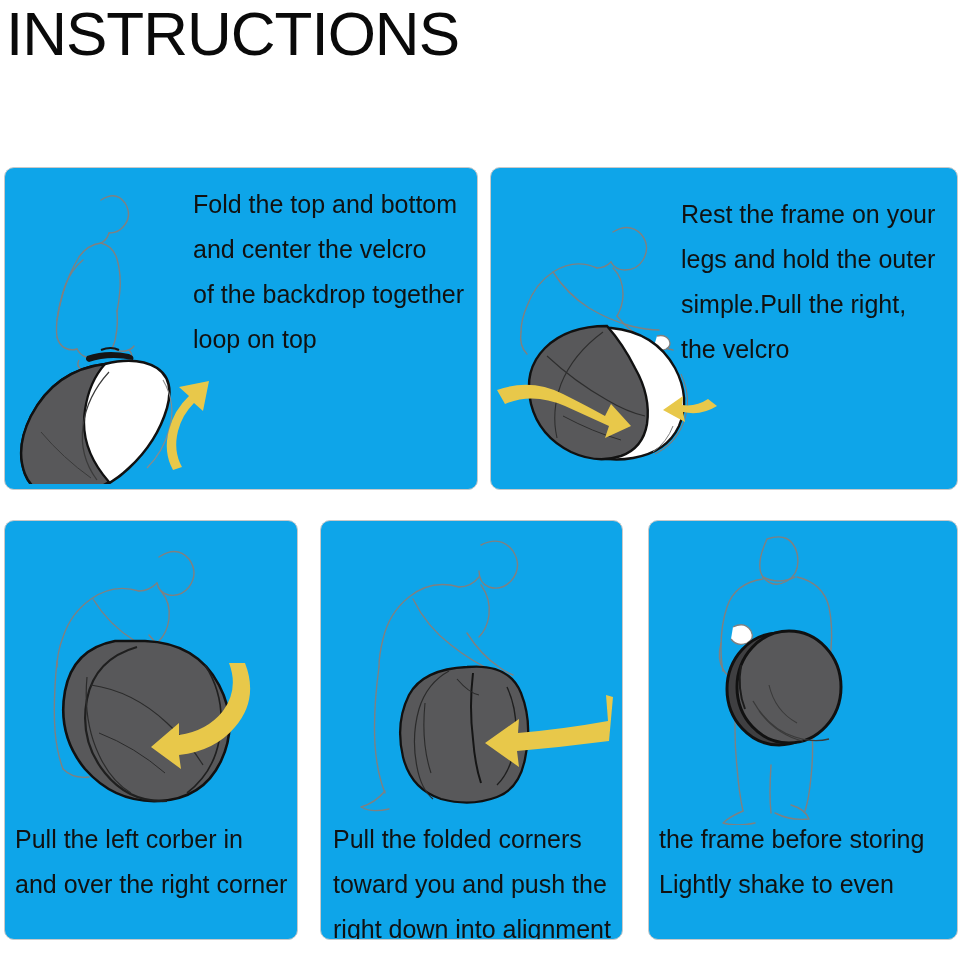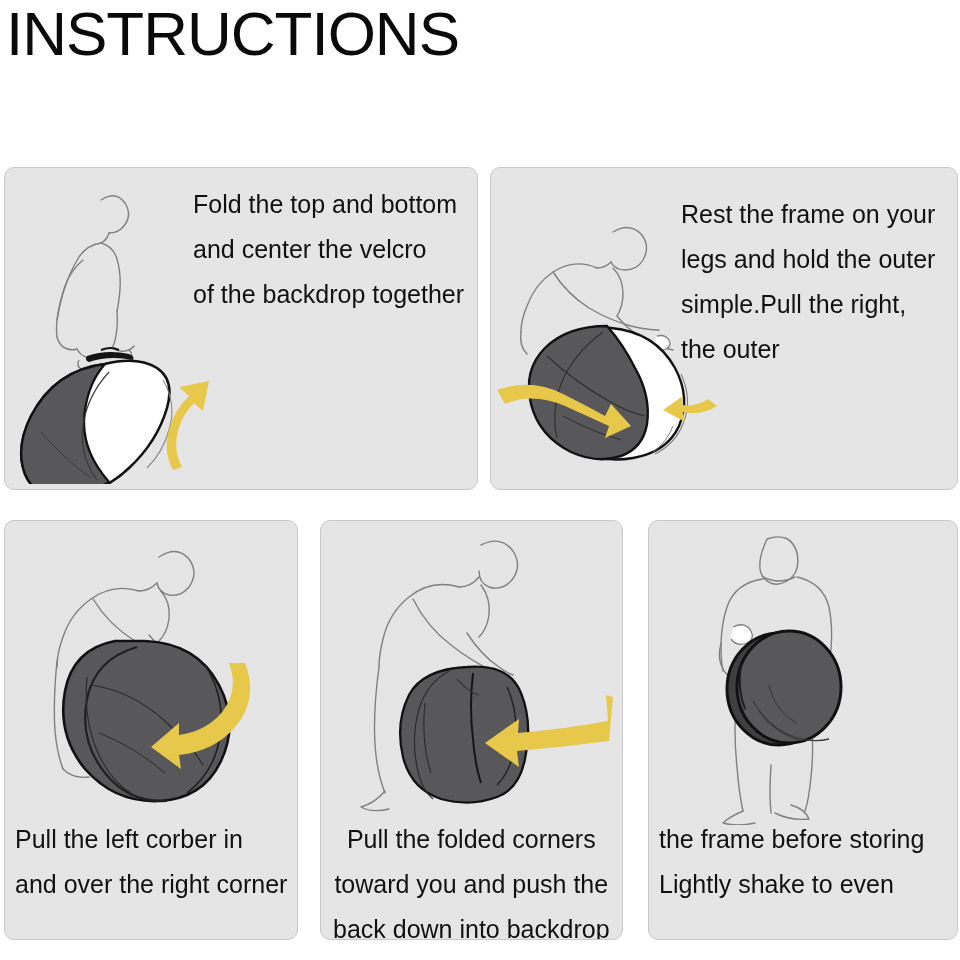--- a/index.html
+++ b/index.html
@@ -22,32 +22,32 @@
   }
   .subtitle{
     position:absolute;left:8px;top:92px;
     font-size:32px;line-height:36px;
     font-weight:400;color:#111;
     white-space:nowrap;
   }
 
   .panel{
     position:absolute;
-    background:#e5e5e5;
+    background:#0ea5e9;
     border:1px solid #c9c9c9;
     border-radius:10px;
     box-sizing:border-box;
     overflow:hidden;
   }
   
   #panel-1{left:4px;  top:167px; width:474px; height:323px;}
   #panel-2{left:490px;top:167px; width:468px; height:323px;}
   
   #panel-3{left:4px;  top:520px; width:294px; height:420px;}
-  #panel-4{left:320px;top:520px; width:303px; height:420px;text-align:center;}
+  #panel-4{left:320px;top:520px; width:303px; height:420px;}
   #panel-5{left:648px;top:520px; width:310px; height:420px;}
 
   .art{position:absolute;display:block;}
   #art-1{left:0px;  top:6px;  width:230px;height:310px;}
   #art-2{left:0px;  top:42px; width:250px;height:275px;}
   #art-3{left:4px;  top:4px;  width:290px;height:290px;}
   #art-4{left:0px;  top:6px;  width:300px;height:290px;}
   #art-5{left:0px;  top:4px;  width:308px;height:300px;}
 
   .caption{
@@ -104,20 +104,21 @@
       </g>
 
       <g>
         <path d="M168 296 q-10 -18 -4 -40 q5 -20 20 -34 l-10 -9 l30 -6 l-6 30 l-9 -8 q-12 12 -16 28 q-5 20 4 36 Z" fill="#E8C84A"></path>
       </g>
     </svg>
     <div class="caption" id="cap-1">
       <div>Fold the top and bottom</div>
       <div>and center the velcro</div>
       <div>of the backdrop together</div>
+      <div>loop on top</div>
     </div>
   </div>
 
   <div class="panel" id="panel-2">
     <svg class="art" id="art-2" viewBox="0 0 250 275">
       <g fill="none" stroke="#808080" stroke-width="1.4" stroke-linecap="round" stroke-linejoin="round">
         <path d="M122 22 q16 -10 28 2 q10 12 2 26 q-6 10 -18 10 q-10 0 -14 -8"></path>
         <path d="M120 52 q-6 6 -14 6"></path>
         <path d="M106 58 q-22 -10 -44 4 q-18 12 -26 34 q-6 14 -6 26"></path>
         <path d="M122 58 q10 10 10 26 q0 12 -6 22"></path>
@@ -142,21 +143,21 @@
         <path d="M6 180 q34 -12 66 4 q24 12 42 22 l6 -12 l20 22 l-26 12 l4 -12 q-22 -10 -44 -20 q-32 -14 -60 -2 Z" fill="#E8C84A"></path>
       </g>
       <g>
         <path d="M226 196 q-16 10 -34 6 l2 10 l-22 -12 l20 -14 l-1 9 q14 2 26 -6 Z" fill="#E8C84A"></path>
       </g>
     </svg>
     <div class="caption" id="cap-2">
       <div>Rest the frame on your</div>
       <div>legs and hold the outer</div>
       <div>simple.Pull the right,</div>
-      <div>the outer</div>
+      <div>the velcro</div>
     </div>
   </div>
 
   <div class="panel" id="panel-3">
     <svg class="art" id="art-3" viewBox="0 0 290 290">
       <g fill="none" stroke="#808080" stroke-width="1.4" stroke-linecap="round" stroke-linejoin="round">
         <path d="M150 32 q18 -12 30 2 q10 14 0 28 q-8 10 -20 8 q-10 -2 -12 -12"></path>
         <path d="M148 58 q-8 8 -18 8"></path>
         <path d="M130 66 q-26 -8 -48 8 q-20 14 -28 38 q-6 16 -6 30"></path>
         <path d="M152 66 q10 12 8 28 q-2 14 -10 22"></path>
@@ -212,21 +213,21 @@
         <path d="M186 160 q12 26 8 58 q-4 26 -18 40" fill="none" stroke="#1f1f1f" stroke-width="1.4"></path>
       </g>
 
       <g>
         <path d="M292 170 l-4 44 q-46 6 -92 10 l2 16 l-34 -24 l34 -24 l-1 14 q46 -4 90 -12 l-2 -26 Z" fill="#E8C84A"></path>
       </g>
     </svg>
     <div class="caption" id="cap-4">
       <div>Pull the folded corners</div>
       <div>toward you and push the</div>
-      <div>back down into backdrop</div>
+      <div>right down into alignment</div>
     </div>
   </div>
 
   <div class="panel" id="panel-5">
     <svg class="art" id="art-5" viewBox="0 0 308 300">
       <g fill="none" stroke="#808080" stroke-width="1.4" stroke-linecap="round" stroke-linejoin="round">
         <path d="M118 14 q24 -8 30 14 q4 20 -10 28 q-14 8 -24 -4 q-8 -12 4 -38"></path>
         <path d="M114 52 q16 8 32 0"></path>
         <path d="M114 54 q-28 4 -36 28 q-6 18 -6 40 q0 14 2 24"></path>
         <path d="M148 52 q26 6 32 30 q4 20 2 42 q-2 14 -6 22"></path>

